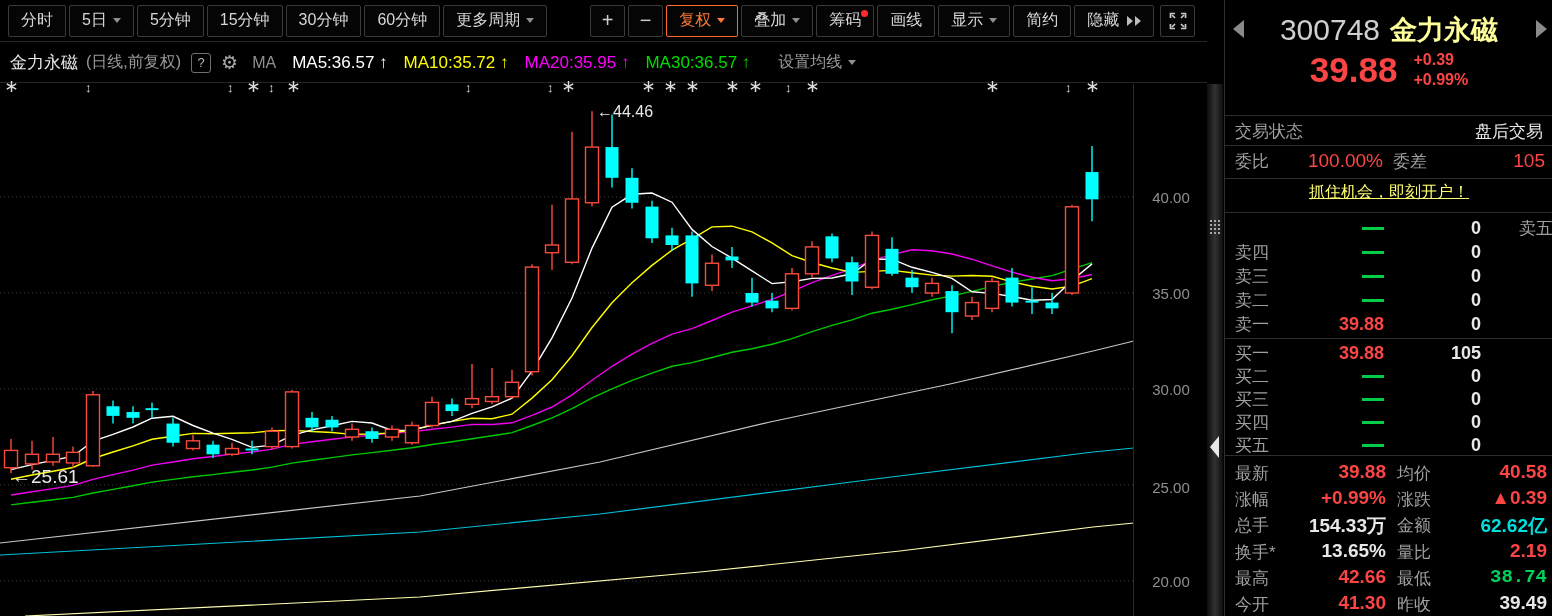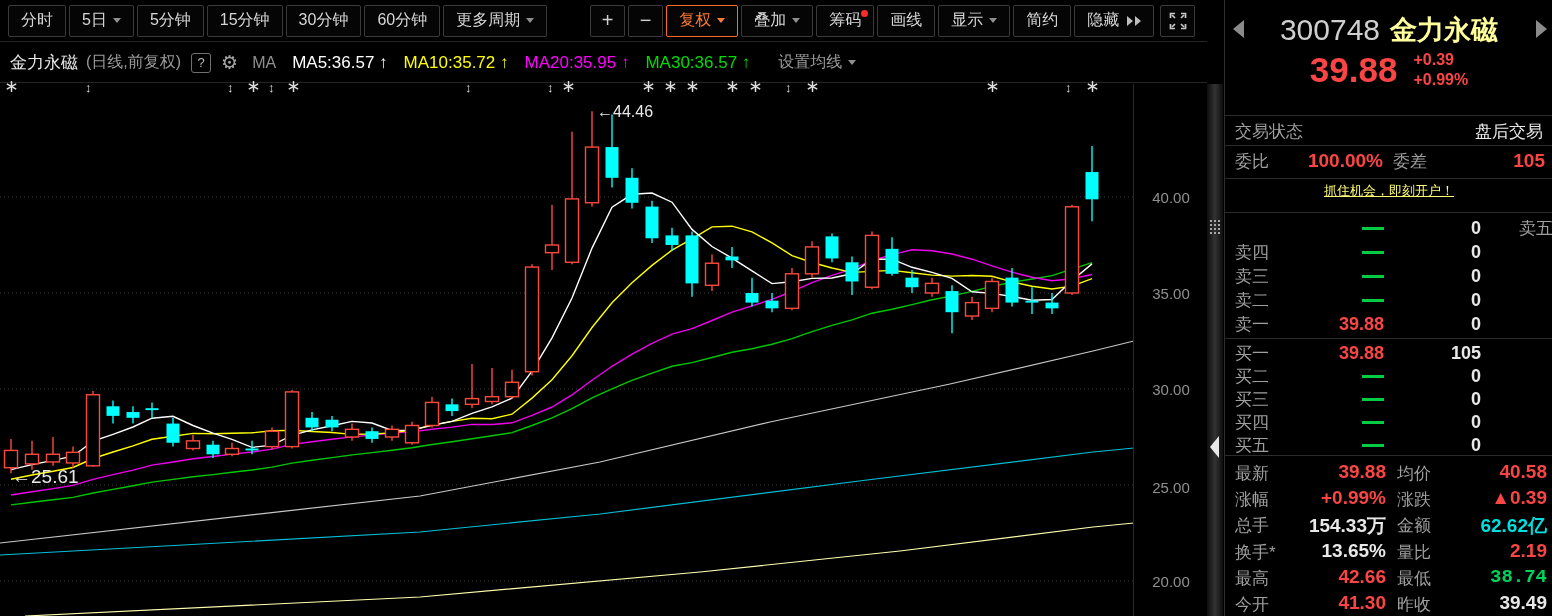--- a/index.html
+++ b/index.html
@@ -73,25 +73,25 @@
     justify-content:center; align-items:center; }
   #last-price { color:#fb4545; font-size:35px; font-weight:bold; }
   #chg-block { margin-left:16px; color:#fb4545; font-size:16px; font-weight:bold; line-height:20px; text-align:left; }
 
   .prow { position:absolute; left:0; width:328px; display:flex; align-items:center; }
   .plabel { color:#9f9f9f; font-size:17px; margin-left:10px; }
   .red { color:#fb4545; } .green { color:#00d45a;font-family:Liberation Mono, monospace; } .white { color:#e8e8e8; } .cyan { color:#00dede; }
   #status-row  { top:119px; height:24px; }
   #status-val { position:absolute; right:10px; color:#e8e8e8; font-size:17px; }
   #weibi-row { top:148px; height:26px; }
-  .wb-val { position:absolute; font-size:19px; font-weight:bold; }
+  .wb-val { position:absolute; font-size:19px; font-weight:normal; }
   #weibi-val { right:170px; } #weicha-label { position:absolute; left:168px; }
   #weicha-val { right:8px; }
   #promo { position:absolute; top:182px; left:0; width:328px; text-align:center;
-    color:#ffff70; font-size:13px; text-decoration:underline; cursor:pointer; }
+    color:#ffff70; font-size:16px; text-decoration:underline; cursor:pointer; }
 
   .ob-row { position:absolute; left:0; width:328px; height:24px; display:flex; align-items:center; cursor:pointer; }
   .ob-price { position:absolute; right:169px; width:90px; text-align:right; font-size:18px; font-weight:bold; }
   .ob-dash { display:inline-block; width:22px; height:3px; background:#00cc44; vertical-align:middle; }
   .ob-vol { position:absolute; right:72px; width:80px; text-align:right; color:#e8e8e8; font-size:18px; font-weight:bold; }
 
   .st-row { position:absolute; left:0; width:328px; height:26px; }
   .st-label { position:absolute; color:#9f9f9f; font-size:17px; top:3px; }
   .st-val { position:absolute; font-size:19px; font-weight:bold; top:2px; text-align:right; }
   .st-l1 { left:10px; } .st-v1 { right:167px; width:110px; }

